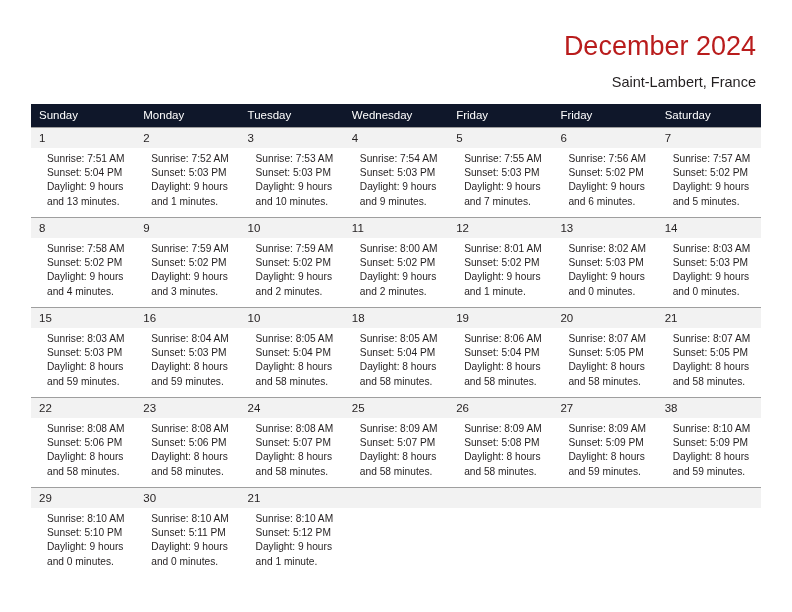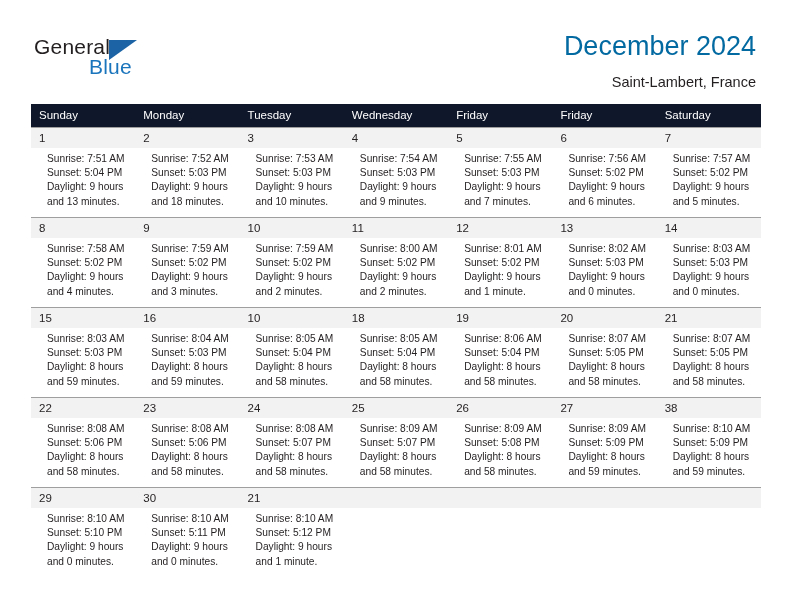--- a/index.html
+++ b/index.html
@@ -67,21 +67,21 @@
   }
 
   .title-wrap {
     position: absolute;
     right: 36px;
     top: 30px;
     text-align: right;
   }
   .cal-title {
     font-size: 27px;
-    color: #0369a1;
+    color: #b91c1c;
     line-height: 32px;
     white-space: nowrap;
   }
   .cal-subtitle {
     margin-top: 12px;
     font-size: 14.5px;
     color: #231f20;
     line-height: 17px;
     white-space: nowrap;
   }
@@ -148,25 +148,20 @@
     white-space: nowrap;
   }
 </style>
 </head>
 <body>
 
 <div class="page">
 
   <div class="top">
 
-    <div class="logo">
-      <span class="logo-general">General</span>
-      <span class="logo-tri"></span>
-      <span class="logo-blue">Blue</span>
-    </div>
 
     <div class="title-wrap">
       <div class="cal-title">December 2024</div>
       <div class="cal-subtitle">Saint-Lambert, France</div>
     </div>
 
   </div>
 
   <table class="calendar">
     <thead>
@@ -193,21 +188,21 @@
               </div>
             </div>
           </td>
           <td>
             <div class="cell filled">
               <div class="daynum">2</div>
               <div class="details">
                 <div>Sunrise: 7:52 AM</div>
                 <div>Sunset: 5:03 PM</div>
                 <div>Daylight: 9 hours</div>
-                <div>and 18 minutes.</div>
+                <div>and 1 minutes.</div>
               </div>
             </div>
           </td>
           <td>
             <div class="cell filled">
               <div class="daynum">3</div>
               <div class="details">
                 <div>Sunrise: 7:53 AM</div>
                 <div>Sunset: 5:03 PM</div>
                 <div>Daylight: 9 hours</div>

